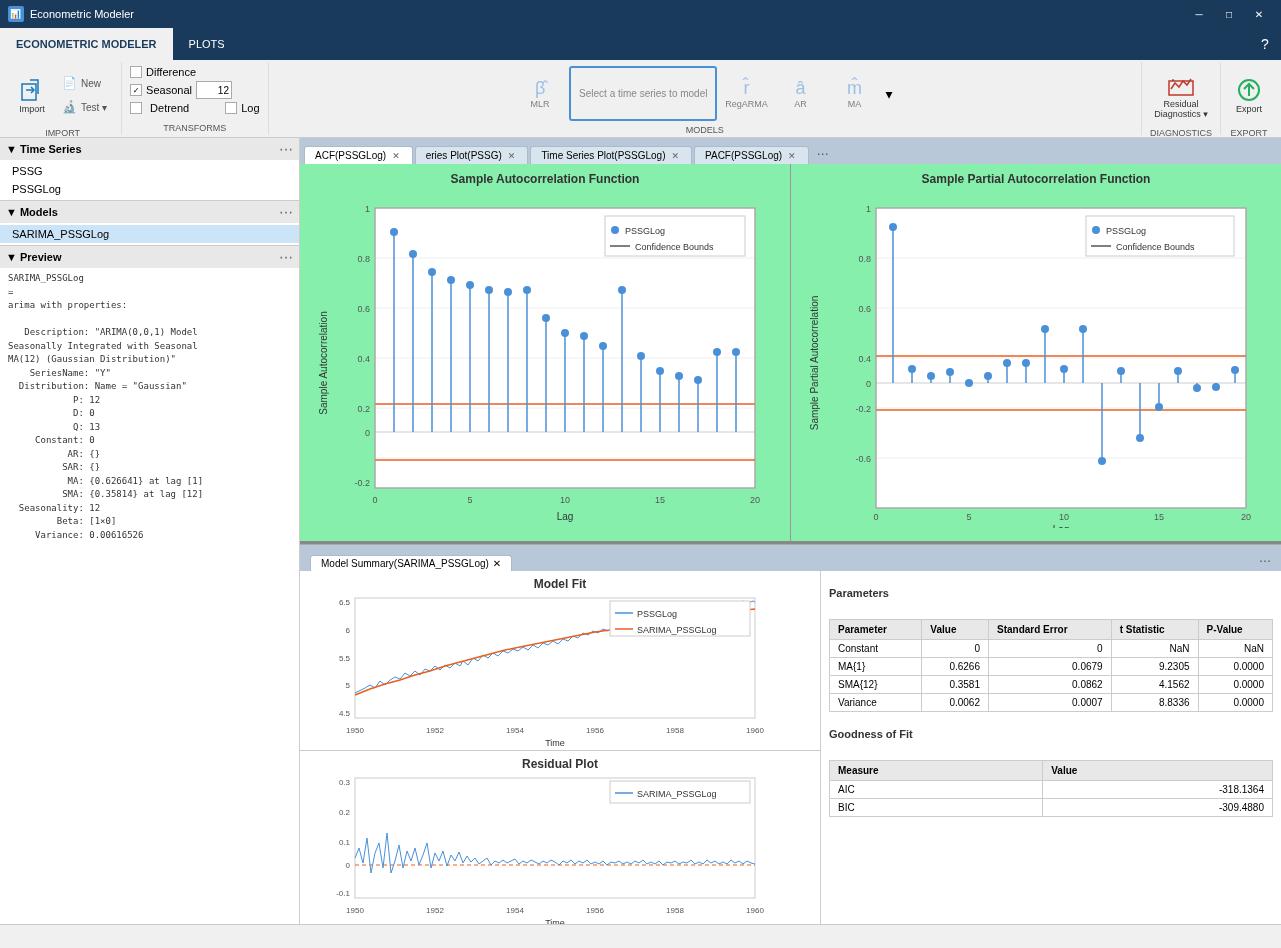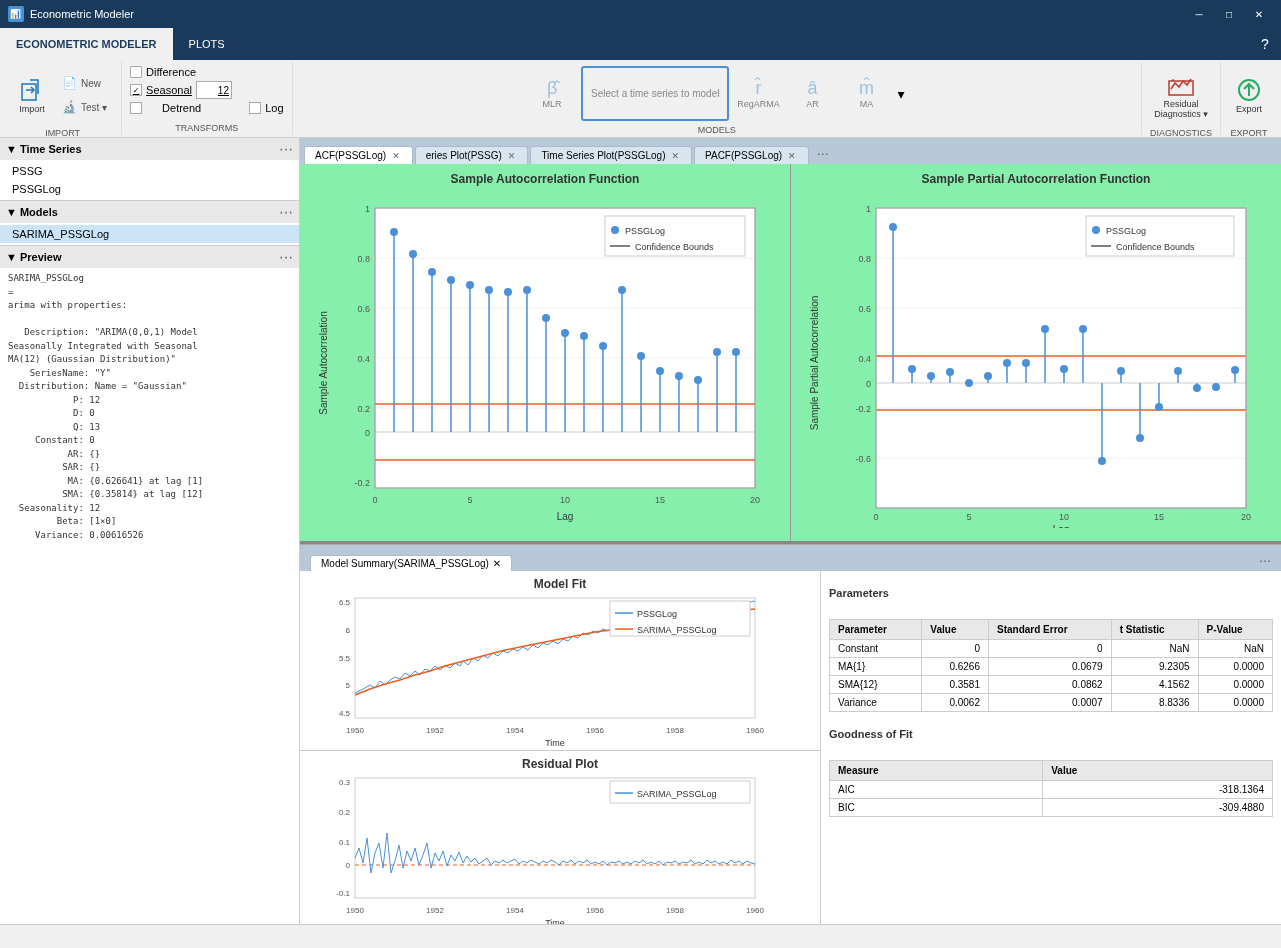--- a/index.html
+++ b/index.html
@@ -137,30 +137,30 @@
   </div>
 
   <div class="ribbon-group">
     <div class="ribbon-group-content" style="flex-direction:column;align-items:flex-start;gap:3px;">
       <div style="display:flex;align-items:center;gap:4px;">
         <div class="checkbox-area">
           <div class="cb"></div>
         </div>
         <span>Difference</span>
       </div>
-      <div style="display:flex;align-items:center;gap:4px;text-decoration:underline;">
+      <div style="display:flex;align-items:center;gap:4px;">
         <div class="checkbox-area">
           <div class="cb checked"></div>
         </div>
         <span>Seasonal</span>
         <div class="number-input">
           <input type="text" value="12" style="width: 36px; height: 18px; border: 1px solid rgb(170, 170, 170); font-size: 10px; text-align: right;">
         </div>
       </div>
-      <div style="display:flex;align-items:center;gap:20px;">
+      <div style="display:flex;align-items:center;gap:8px;">
         <div class="checkbox-area">
           <div class="cb"></div>
         </div>
         <span>Detrend</span>
         <div style="margin-left:28px;display:flex;align-items:center;gap:4px;">
           <div class="cb"></div>
           <span>Log</span>
         </div>
       </div>
     </div>

